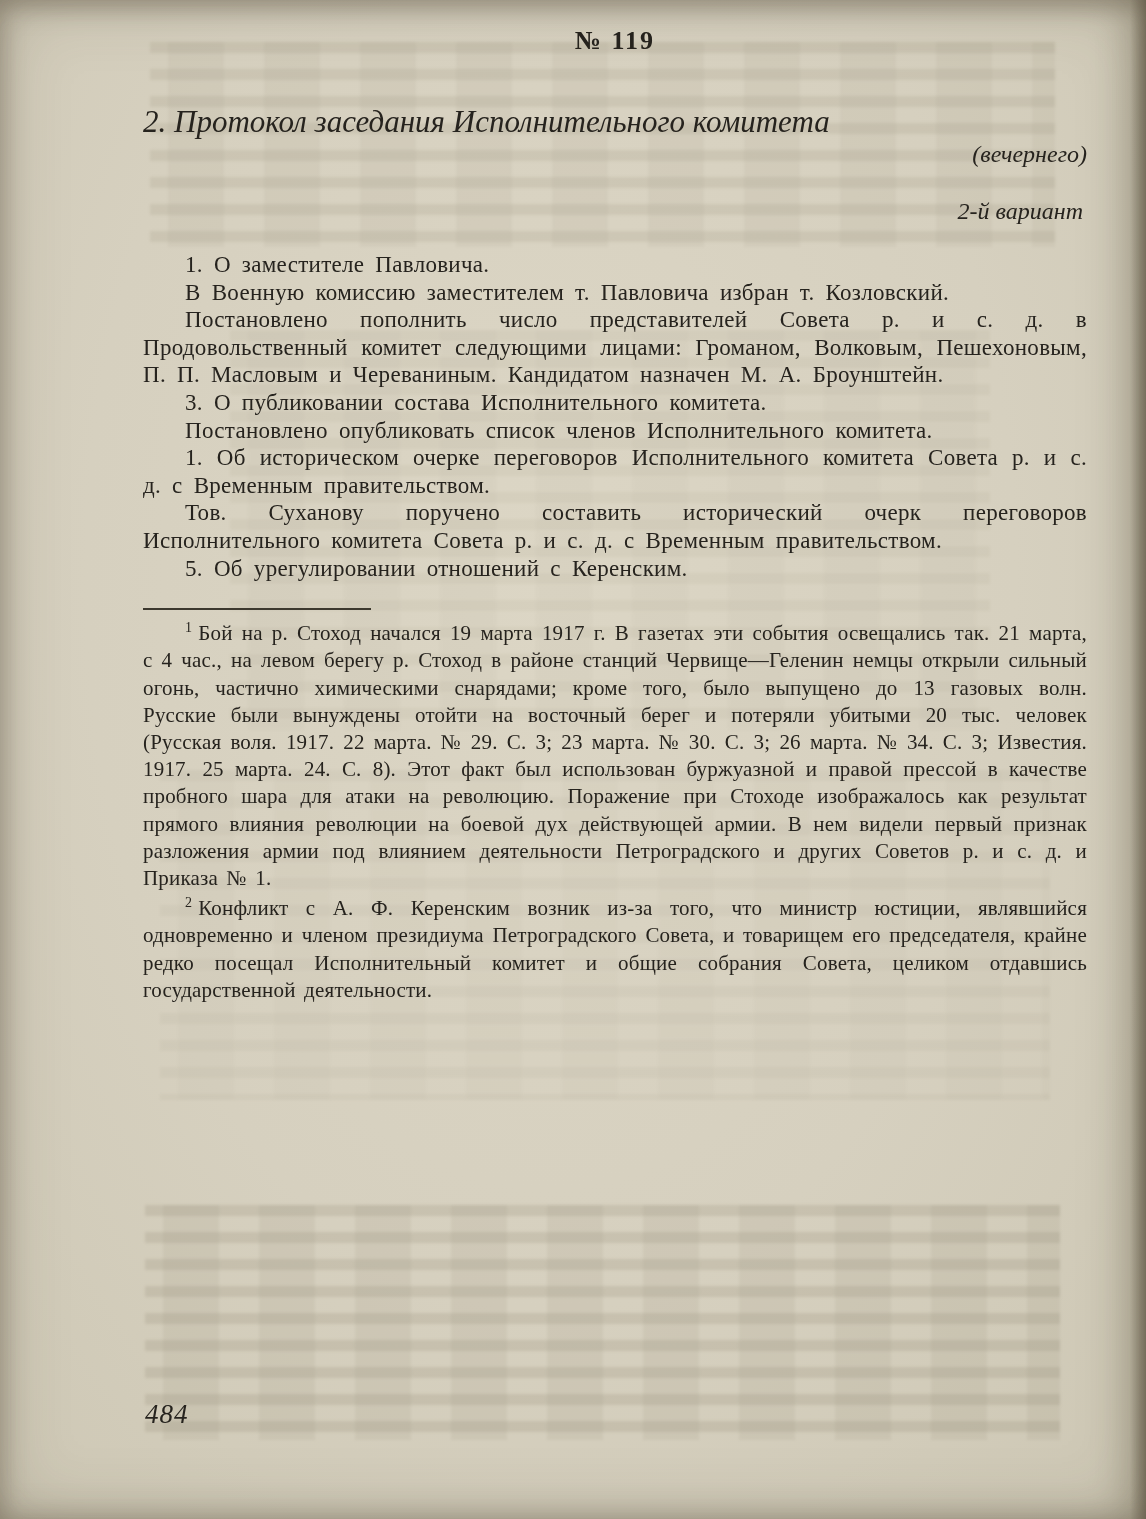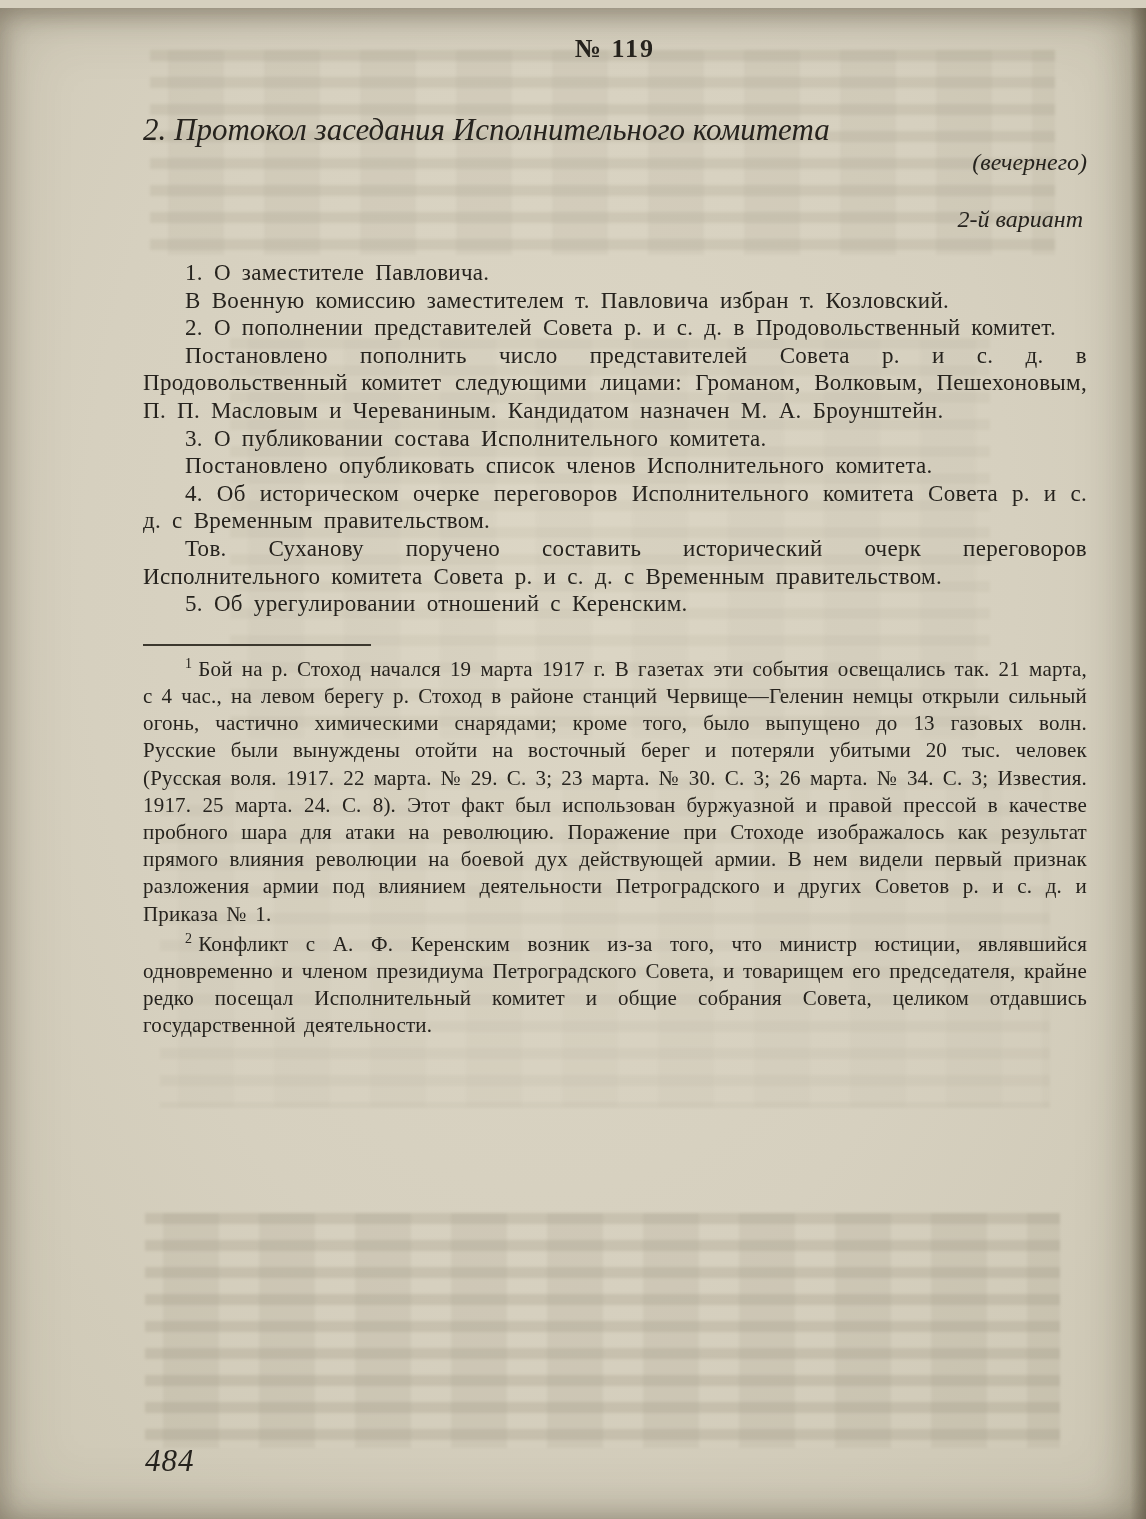--- a/index.html
+++ b/index.html
@@ -6,21 +6,20 @@
   body{
     width:1146px;height:1519px;
     position:relative;overflow:hidden;
     background:#d6d0bf;
     font-family:"Liberation Serif","DejaVu Serif",serif;
     color:#26231e;
   }
   .page{
     position:absolute;inset:0;
     background:radial-gradient(ellipse at 48% 38%, #dcd6c5 0%, #d6d0bf 55%, #cdc7b4 100%);
-    margin-top:8px;
   }
   
   .ghost{
     position:absolute;pointer-events:none;
     filter:blur(1.8px);
     background:
       repeating-linear-gradient(180deg, rgba(112,102,78,.55) 0 11px, rgba(0,0,0,0) 11px 27px),
       repeating-linear-gradient(90deg, rgba(0,0,0,0) 0 18px, rgba(112,102,78,.30) 18px 74px, rgba(0,0,0,0) 74px 96px);
     background-blend-mode:multiply;
   }
@@ -79,22 +78,22 @@
   .footnote{
     margin:0;font-size:21px;line-height:27.2px;
     text-align:justify;text-indent:42px;
     word-spacing:3px;letter-spacing:.2px;
   }
   .footnote + .footnote{margin-top:3px;}
   .footnote sup{
     font-size:14px;line-height:0;margin-right:6px;
   }
   .page-number{
-    position:absolute;left:145px;top:1404px;
-    font-style:italic;font-size:31px;letter-spacing:1px;font-family:Liberation Serif, serif;
+    position:absolute;left:145px;top:1372px;
+    font-style:italic;font-size:27px;letter-spacing:1px;font-family:Liberation Serif, serif;
   }
 </style>
 </head>
 <body>
 
 <div class="page">
 
   <div class="ghost ghost-top"></div>
   <div class="ghost ghost-mid"></div>
   <div class="ghost ghost-low"></div>
@@ -105,25 +104,24 @@
     <p class="doc-number">№ 119</p>
 
     <p class="doc-title">2. Протокол заседания Исполнительного комитета</p>
     <p class="doc-subtitle">(вечернего)</p>
 
     <p class="variant">2-й вариант</p>
 
     <div class="body-block">
       <p class="body-par">1. О заместителе Павловича.</p>
       <p class="body-par">В Военную комиссию заместителем т. Павловича избран т. Козловский.</p>
-      <p class="body-par">2. О пополнении представителей Совета р. и с. д. в Продовольственный комитет.</p>
       <p class="body-par">Постановлено пополнить число представителей Совета р. и с. д. в Продовольственный комитет следующими лицами: Громаном, Волковым, Пешехоновым, П. П. Масловым и Череваниным. Кандидатом назначен М. А. Броунштейн.</p>
       <p class="body-par">3. О публиковании состава Исполнительного комитета.</p>
       <p class="body-par">Постановлено опубликовать список членов Исполнительного комитета.</p>
-      <p class="body-par">4. Об историческом очерке переговоров Исполнительного комитета Совета р. и с. д. с Временным правительством.</p>
+      <p class="body-par">1. Об историческом очерке переговоров Исполнительного комитета Совета р. и с. д. с Временным правительством.</p>
       <p class="body-par">Тов. Суханову поручено составить исторический очерк переговоров Исполнительного комитета Совета р. и с. д. с Временным правительством.</p>
       <p class="body-par">5. Об урегулировании отношений с Керенским.</p>
     </div>
 
 
     <hr class="fn-rule">
 
     <div class="footnotes">
       <p class="footnote">
         <sup>1</sup><span>Бой на р. Стоход начался 19 марта 1917 г. В газетах эти события освещались так. 21 марта, с 4 час., на левом берегу р. Стоход в районе станций Червище—Геленин немцы открыли сильный огонь, частично химическими снарядами; кроме того, было выпущено до 13 газовых волн. Русские были вынуждены отойти на восточный берег и потеряли убитыми 20 тыс. человек (Русская воля. 1917. 22 марта. № 29. С. 3; 23 марта. № 30. С. 3; 26 марта. № 34. С. 3; Известия. 1917. 25 марта. 24. С. 8). Этот факт был использован буржуазной и правой прессой в качестве пробного шара для атаки на революцию. Поражение при Стоходе изображалось как результат прямого влияния революции на боевой дух действующей армии. В нем видели первый признак разложения армии под влиянием деятельности Петроградского и других Советов р. и с. д. и Приказа № 1.</span>

